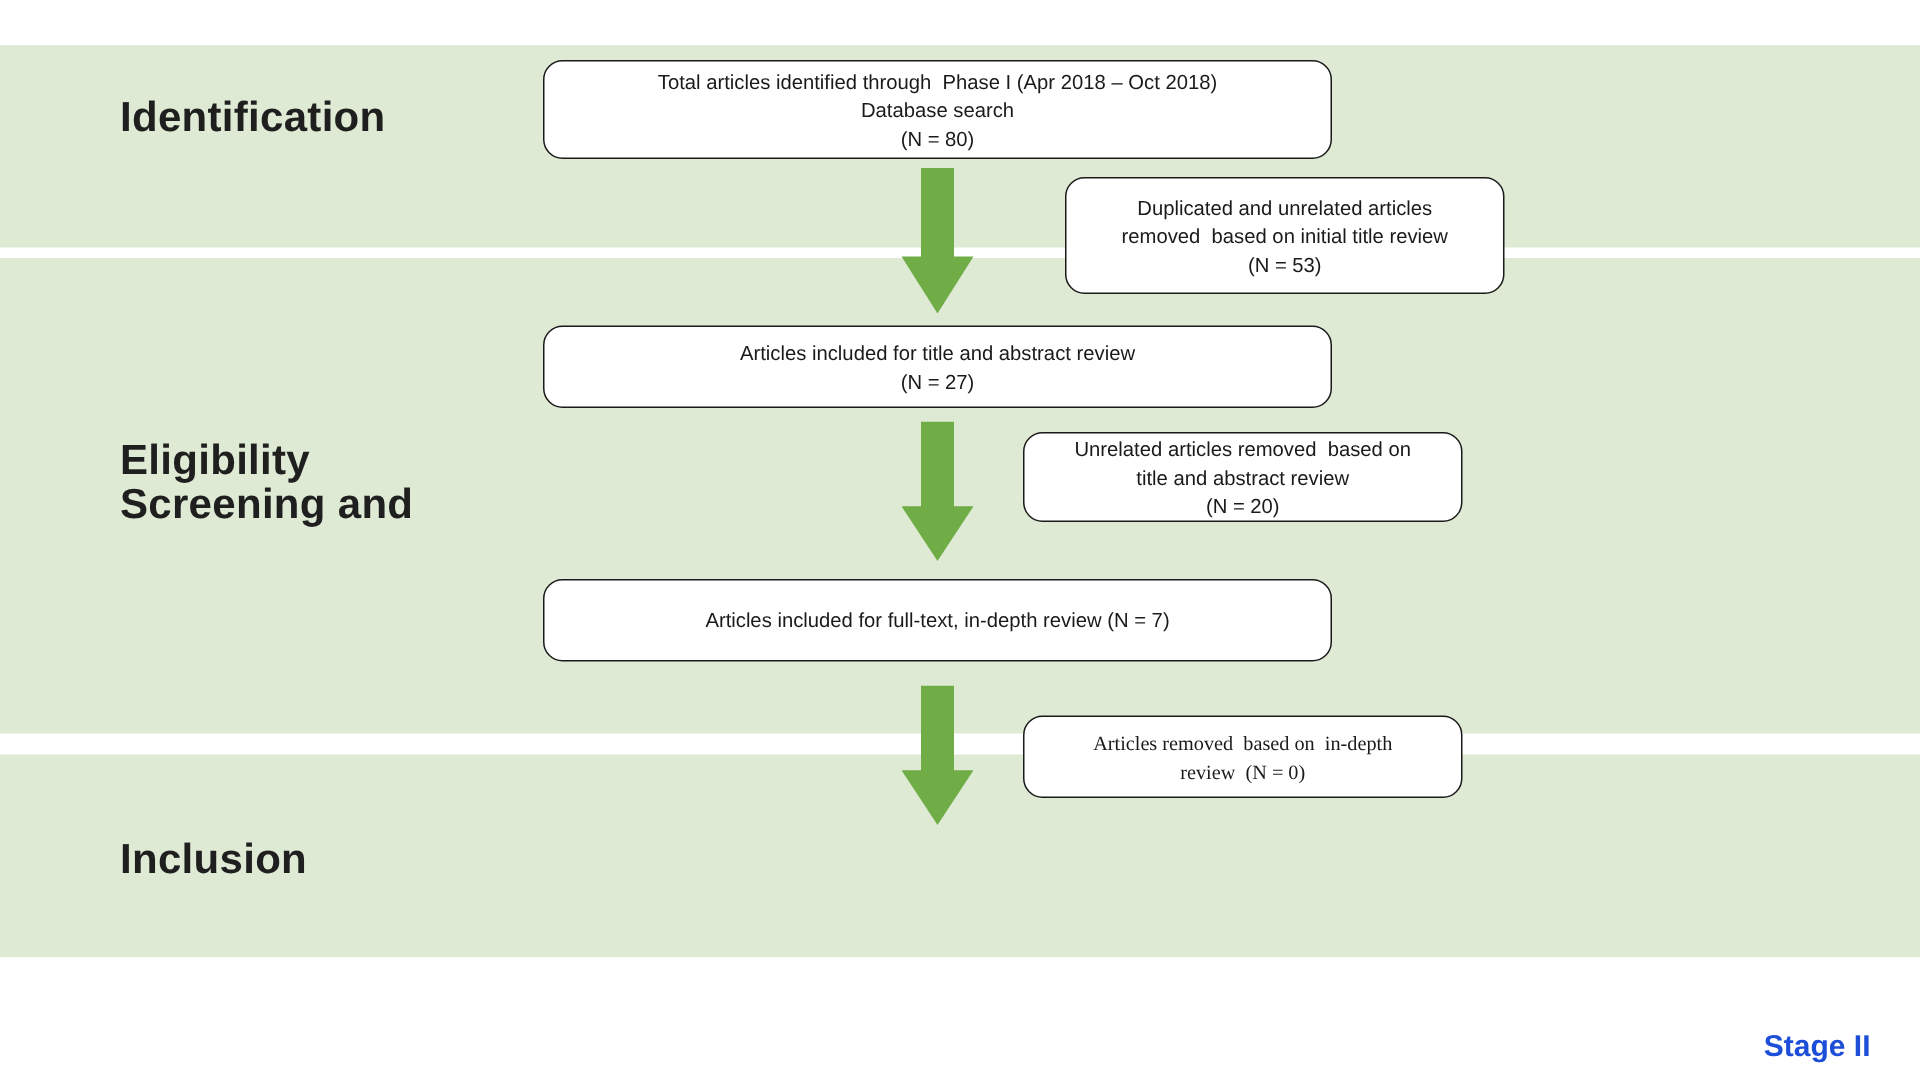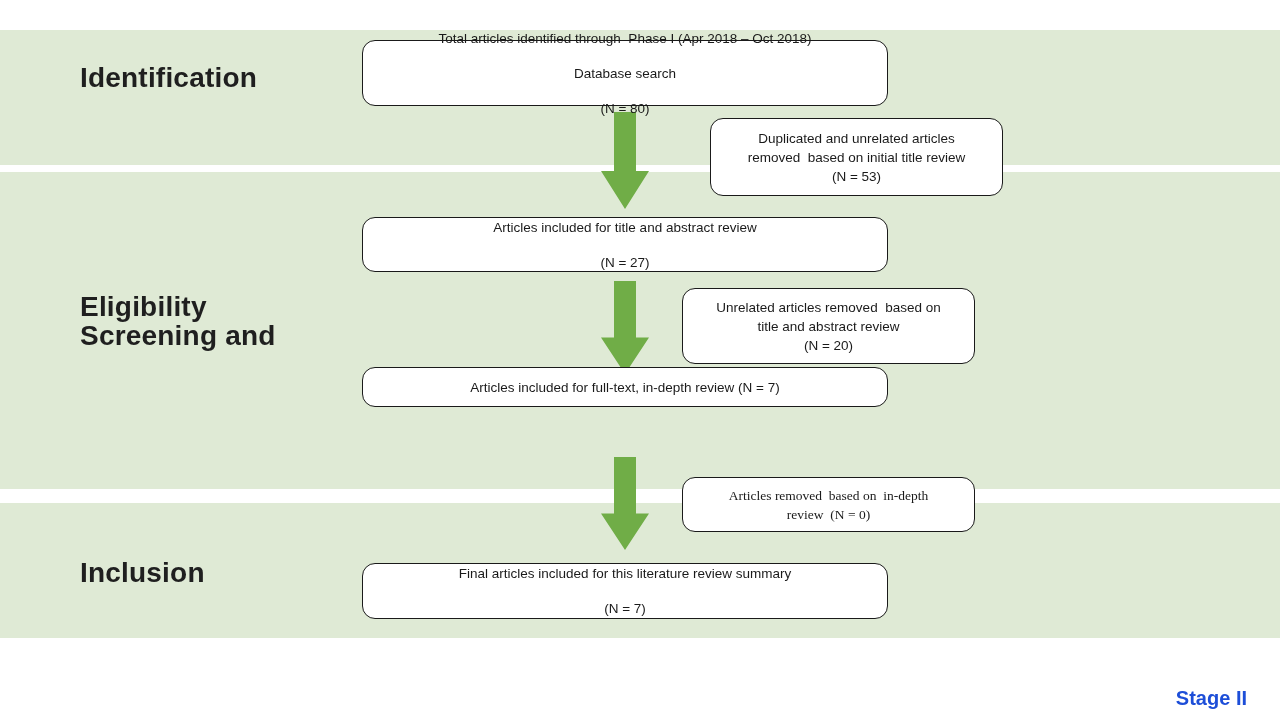--- a/index.html
+++ b/index.html
@@ -48,29 +48,29 @@
     justify-content: center;
     align-items: center;
     text-align: center;
     font-size: 13.5px;
     line-height: 19px;
     padding: 4px 14px;
     z-index: 3;
   }
   .flow-box .line { white-space: pre-wrap; }
 
-  .main-box { left: 362px; width: 526px; gap: 16px; }
+  .main-box { left: 362px; width: 526px; }
   .box-1 { top: 40px;  height: 66px; }
   .box-2 { top: 217px; height: 55px; }
-  .box-3 { top: 367px; height: 40px; }
+  .box-3 { top: 386px; height: 55px; }
   .box-4 { top: 563px; height: 56px; }
 
   .side-box { left: 682px; width: 293px; }
   .side-1 { top: 118px; height: 78px; margin-left: 28px; }
-  .side-2 { top: 288px; height: 76px; }
+  .side-2 { top: 288px; height: 60px; }
   .side-3 { top: 477px; height: 55px; font-family: Liberation Serif, serif; }
 
   .arrow {
     position: absolute;
     left: 601px;
     width: 48px;
     z-index: 2;
   }
   .arrow-1 { top: 112px; height: 97px; }
   .arrow-2 { top: 281px; height: 93px; }
@@ -152,20 +152,16 @@
     <svg viewBox="0 0 48 97" preserveAspectRatio="none" aria-hidden="true">
       <polygon points="13,0 35,0 35,59 48,59 24,97 0,59 13,59"></polygon>
     </svg>
   </div>
 
   <div class="flow-box side-box side-3">
     <div class="line">Articles removed  based on  in-depth</div>
     <div class="line">review  (N = 0)</div>
   </div>
 
-  <div class="flow-box main-box box-4">
-    <div class="line">Final articles included for this literature review summary</div>
-    <div class="line">(N = 7)</div>
-  </div>
 
   <div class="stage-label">Stage II</div>
 
 </div>
 
 </body></html>

